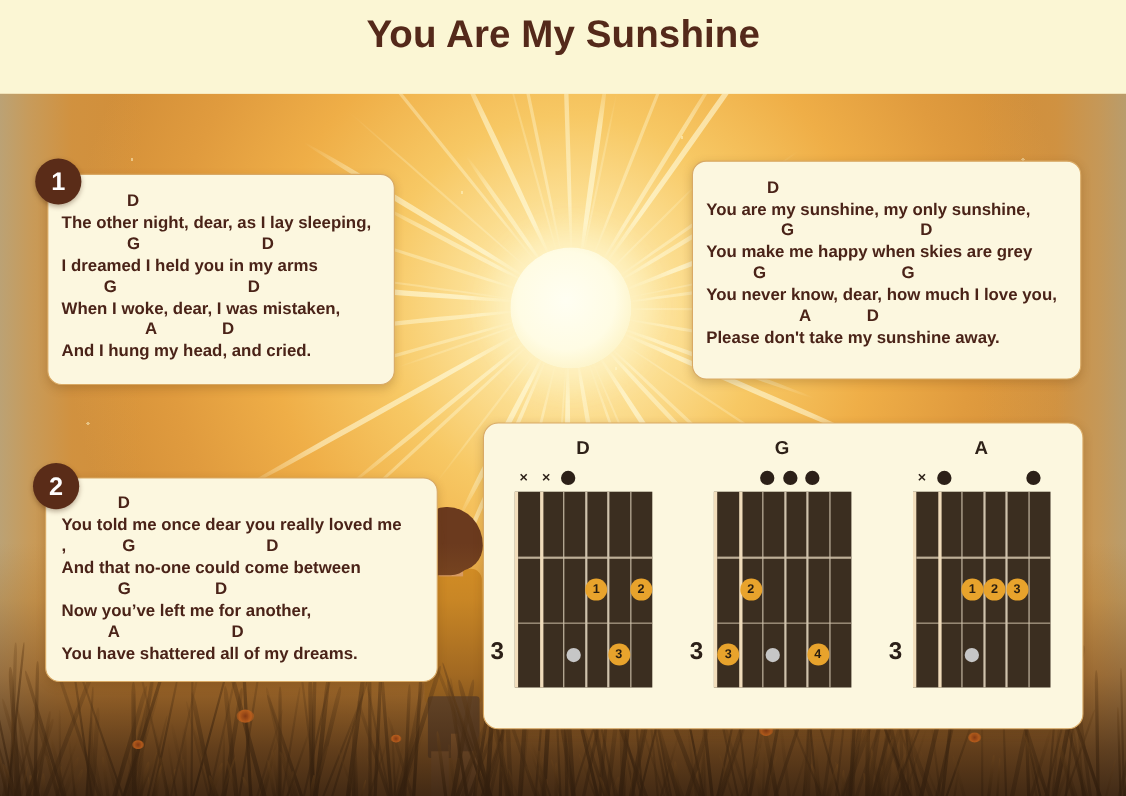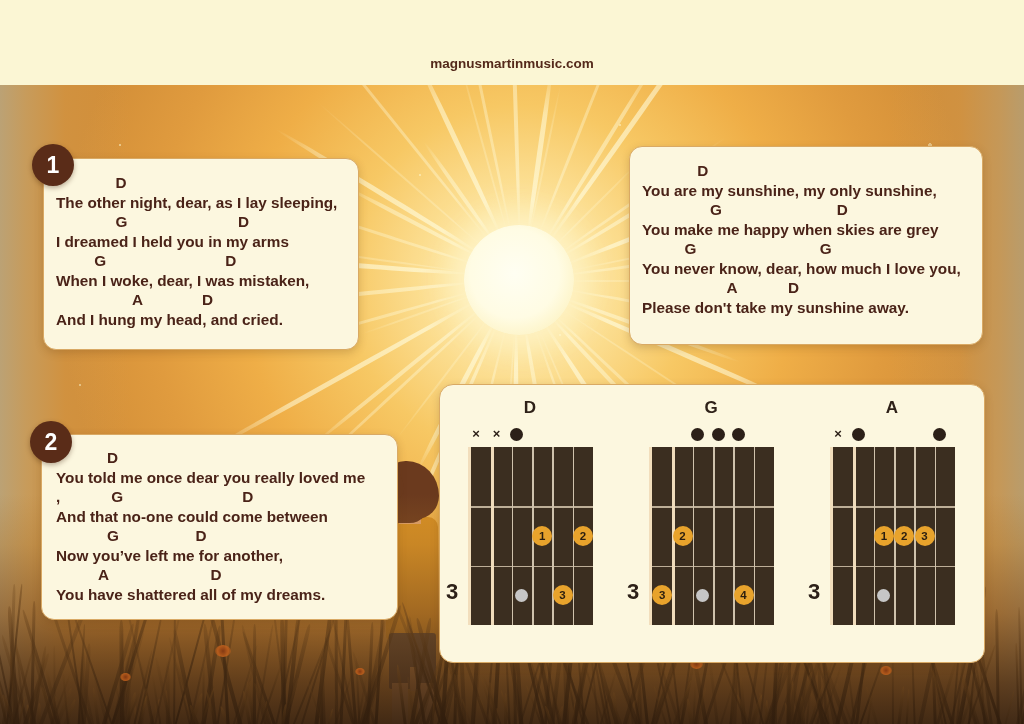--- a/index.html
+++ b/index.html
@@ -331,21 +331,21 @@
     font-weight: bold;
     color: #2C2018;
   }
 </style>
 </head>
 <body>
 
 <div id="page">
 
   <div id="header">
-    <div id="subtitle">magnusmartinmusic.com</div>
+    <div id="title">You Are My Sunshine</div>
   </div>
 
   <div id="art">
     <div class="sky"></div>
     <div id="rays">
         <span style="width: 120px; height: 2px; transform: rotate(0deg) translateX(48px); opacity: 0.32;"></span>
         <span style="width: 204px; height: 3.1px; transform: rotate(9.92609deg) translateX(48px); opacity: 0.47;"></span>
         <span style="width: 188px; height: 4.2px; transform: rotate(19.8522deg) translateX(48px); opacity: 0.62;"></span>
         <span style="width: 272px; height: 5.3px; transform: rotate(23.4783deg) translateX(48px); opacity: 0.77;"></span>
         <span style="width: 256px; height: 2px; transform: rotate(33.4043deg) translateX(48px); opacity: 0.32;"></span>

